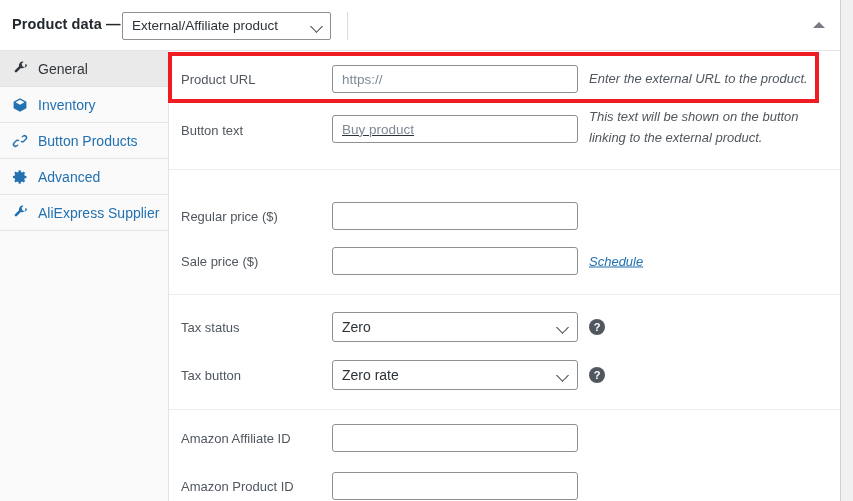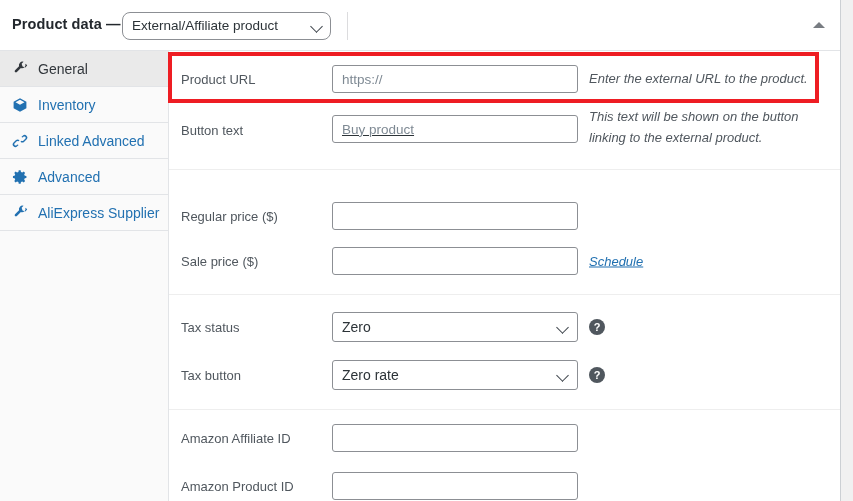--- a/index.html
+++ b/index.html
@@ -32,21 +32,21 @@
     font-size: 14.5px;
     font-weight: bold;
     color: #23282d;
     letter-spacing: .1px;
   }
   .type-select {
     position: absolute;
     left: 122px; top: 12px;
     width: 209px; height: 28px;
     border: 1px solid #8c8f94;
-    border-radius: 8px;
+    border-radius: 2px;
     background: #ffffff;
     font-size: 13.5px;
     color: #2c3338;
     padding: 0 30px 0 9px;
     line-height: 26px;
     cursor: pointer;
     white-space: nowrap;
     overflow: hidden;
   }
   .type-select .chev {
@@ -261,21 +261,21 @@
         </span>
         <span class="tab-label">Inventory</span>
       </div>
 
       <div class="tab">
         <span class="tab-icon">
           <svg viewBox="0 0 20 20">
               <path d="M13.4 3.3a3.3 3.3 0 0 1 4.7 4.7l-2.8 2.8a3.3 3.3 0 0 1-4.7 0l1.2-1.2a1.7 1.7 0 0 0 2.3 0l2.8-2.8a1.7 1.7 0 0 0-2.3-2.3l-1.1 1.1a4.6 4.6 0 0 0-1.8-.5l1.7-1.8zM6.6 16.7a3.3 3.3 0 0 1-4.7-4.7l2.8-2.8a3.3 3.3 0 0 1 4.7 0L8.2 10.4a1.7 1.7 0 0 0-2.3 0l-2.8 2.8a1.7 1.7 0 0 0 2.3 2.3l1.1-1.1c.6.3 1.2.4 1.8.5l-1.7 1.8z"></path>
             </svg>
         </span>
-        <span class="tab-label">Linked Advanced</span>
+        <span class="tab-label">Button Products</span>
       </div>
 
 
       <div class="tab">
         <span class="tab-icon">
           <svg viewBox="0 0 20 20">
               <path d="M10 6.5A3.5 3.5 0 1 0 10 13.5 3.5 3.5 0 0 0 10 6.5zm0 5.2a1.7 1.7 0 1 1 0-3.4 1.7 1.7 0 0 1 0 3.4zM18 11.2v-2.4l-2.1-.4a6.2 6.2 0 0 0-.7-1.7l1.2-1.8-1.7-1.7-1.8 1.2a6.2 6.2 0 0 0-1.7-.7L10.8 1.5H8.4L8 3.7c-.6.1-1.2.4-1.7.7L4.5 3.2 2.8 4.9 4 6.7c-.3.5-.6 1.1-.7 1.7l-2.1.4v2.4l2.1.4c.1.6.4 1.2.7 1.7l-1.2 1.8 1.7 1.7 1.8-1.2c.5.3 1.1.6 1.7.7l.4 2.1h2.4l.4-2.1c.6-.1 1.2-.4 1.7-.7l1.8 1.2 1.7-1.7-1.2-1.8c.3-.5.6-1.1.7-1.7l2.1-.4z"></path>
             </svg>
         </span>
         <span class="tab-label">Advanced</span>

